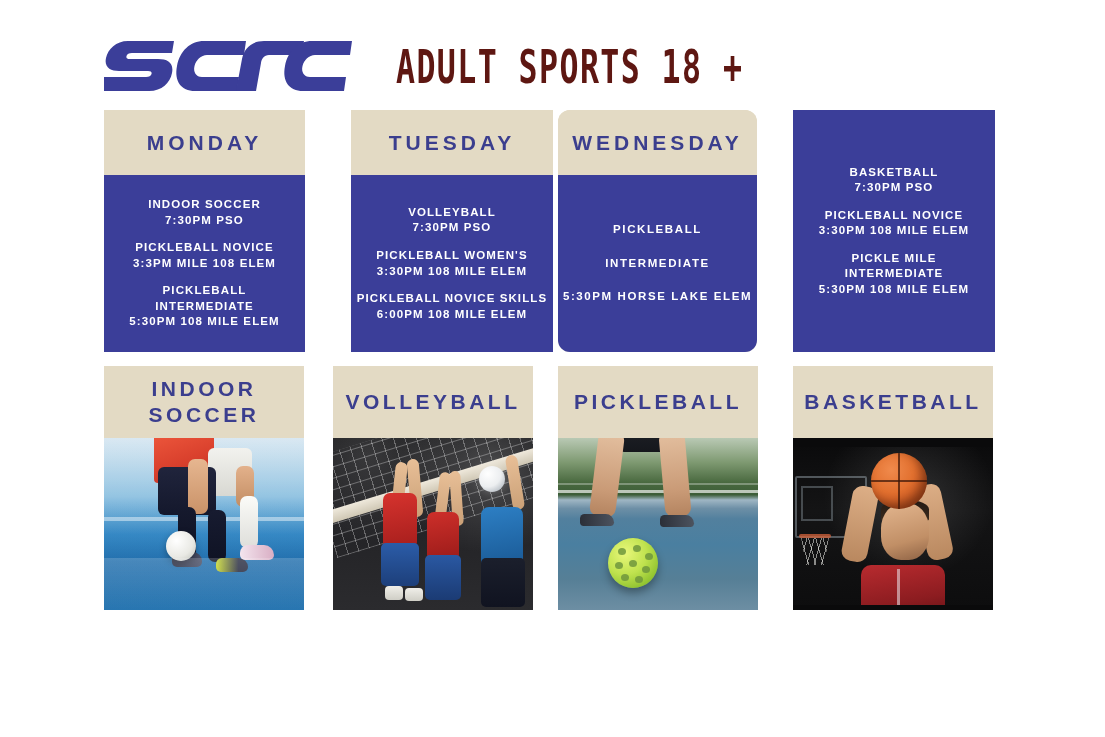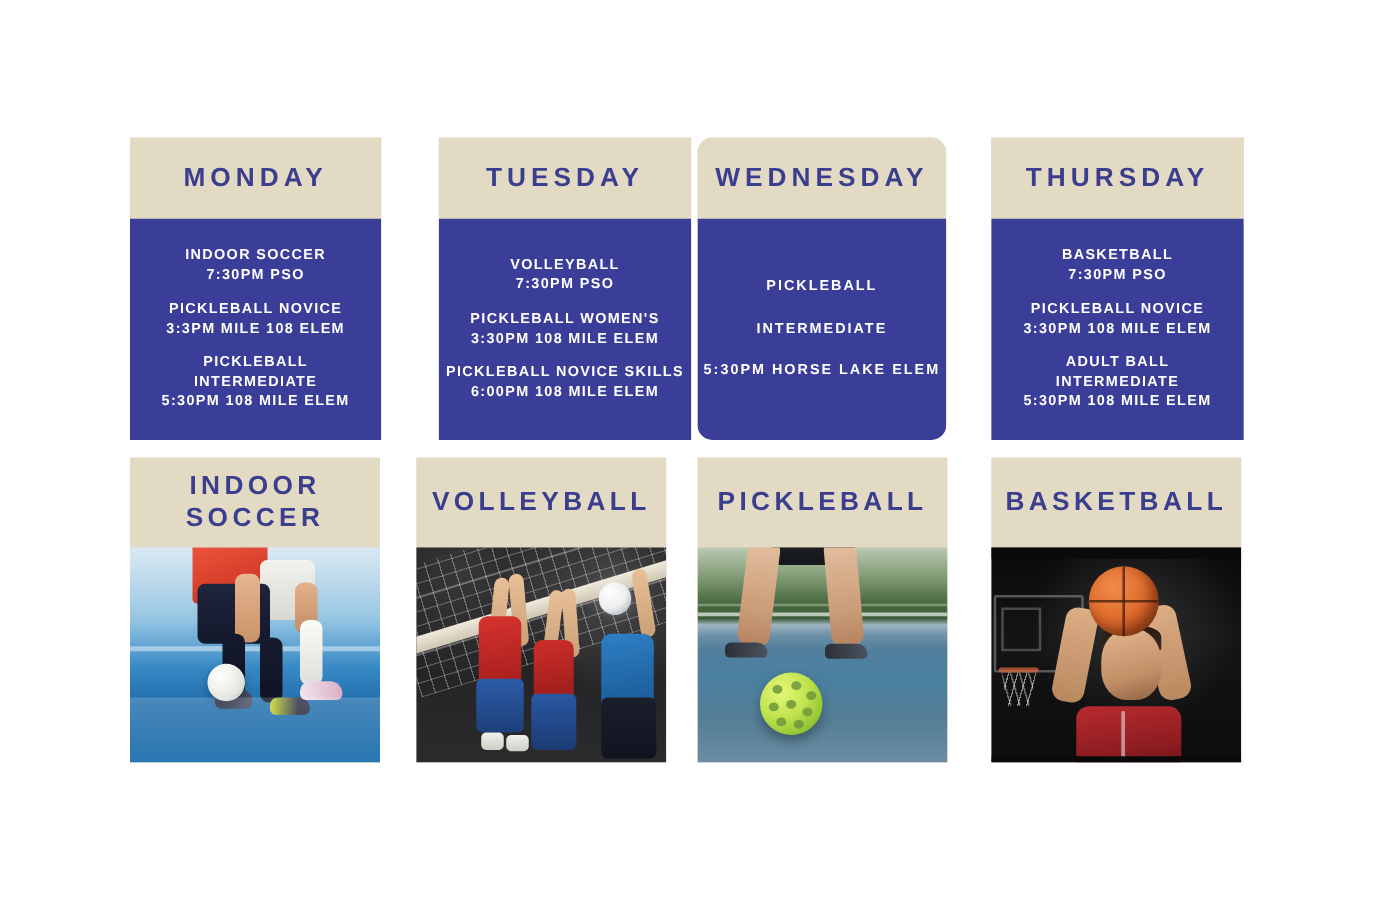--- a/index.html
+++ b/index.html
@@ -404,20 +404,39 @@
     line-height: 1;
   }
 
   #fp-label { text-decoration: underline; text-underline-offset: 3px; }
 </style>
 </head>
 <body>
 
 <div id="poster">
 
+  <div id="header">
+
+    <div id="logo-wrap">
+      <svg id="logo-svg" width="248" height="58" viewBox="0 0 248 58" aria-hidden="true">
+        <g fill="#3B3E99">
+
+          <path d="M70 4 L24 4 C12 4 4 12 2 21 C0 30 6 34 15 34 L44 34 C47 34 48 35 47.5 37 C47 39 45 40 42 40 L0 40 L-2 54 L45 54 C58 54 66 46 68 36 C70 26 64 22 54 22 L26 22 C23 22 22 21 22.5 19 C23 17 25 16 28 16 L68 16 Z"></path>
+
+          <path d="M142 4 L100 4 C86 4 76 14 73 29 C70 44 77 54 91 54 L133 54 L135 40 L98 40 C92 40 89 35 90.5 29 C92 23 97 18 103 18 L140 18 Z"></path>
+
+          <path d="M200 4 L160 4 C147 4 140 12 138 22 L132 54 L152 54 L157 26 C157.5 22 160 18 165 18 L197 18 Z"></path>
+
+          <path d="M248 4 L208 4 C194 4 184 14 181 29 C178 44 185 54 199 54 L240 54 L242 40 L206 40 C200 40 197 35 198.5 29 C200 23 205 18 211 18 L246 18 Z"></path>
+        </g>
+      </svg>
+    </div>
+
+    <div id="header-title">ADULT SPORTS 18 +</div>
+  </div>
 
   <div class="sched-card" id="card-monday">
     <div class="sched-head">MONDAY</div>
     <div class="sched-body">
       <div class="sched-entry">
         <span class="line">INDOOR SOCCER</span>
         <span class="line">7:30PM PSO</span>
       </div>
       <div class="sched-entry">
         <span class="line">PICKLEBALL NOVICE</span>
@@ -458,32 +477,31 @@
       <div class="sched-entry">
         <span class="line">INTERMEDIATE</span>
       </div>
       <div class="sched-entry">
         <span class="line">5:30PM HORSE LAKE ELEM</span>
       </div>
     </div>
   </div>
 
   <div class="sched-card" id="card-thursday">
-    <div class="sched-head">THURSDAY</div>
     <div class="sched-body">
       <div class="sched-entry">
         <span class="line">BASKETBALL</span>
         <span class="line">7:30PM PSO</span>
       </div>
       <div class="sched-entry">
         <span class="line">PICKLEBALL NOVICE</span>
         <span class="line">3:30PM 108 MILE ELEM</span>
       </div>
       <div class="sched-entry">
-        <span class="line">ADULT BALL</span>
+        <span class="line">PICKLE MILE</span>
         <span class="line">INTERMEDIATE</span>
         <span class="line">5:30PM 108 MILE ELEM</span>
       </div>
     </div>
   </div>
 
   <div class="sport-card" id="card-soccer">
     <div class="sport-head">INDOOR SOCCER</div>
     <div class="sport-photo photo-soccer">
       <div class="ps-floorline" style="top:46%"></div>

